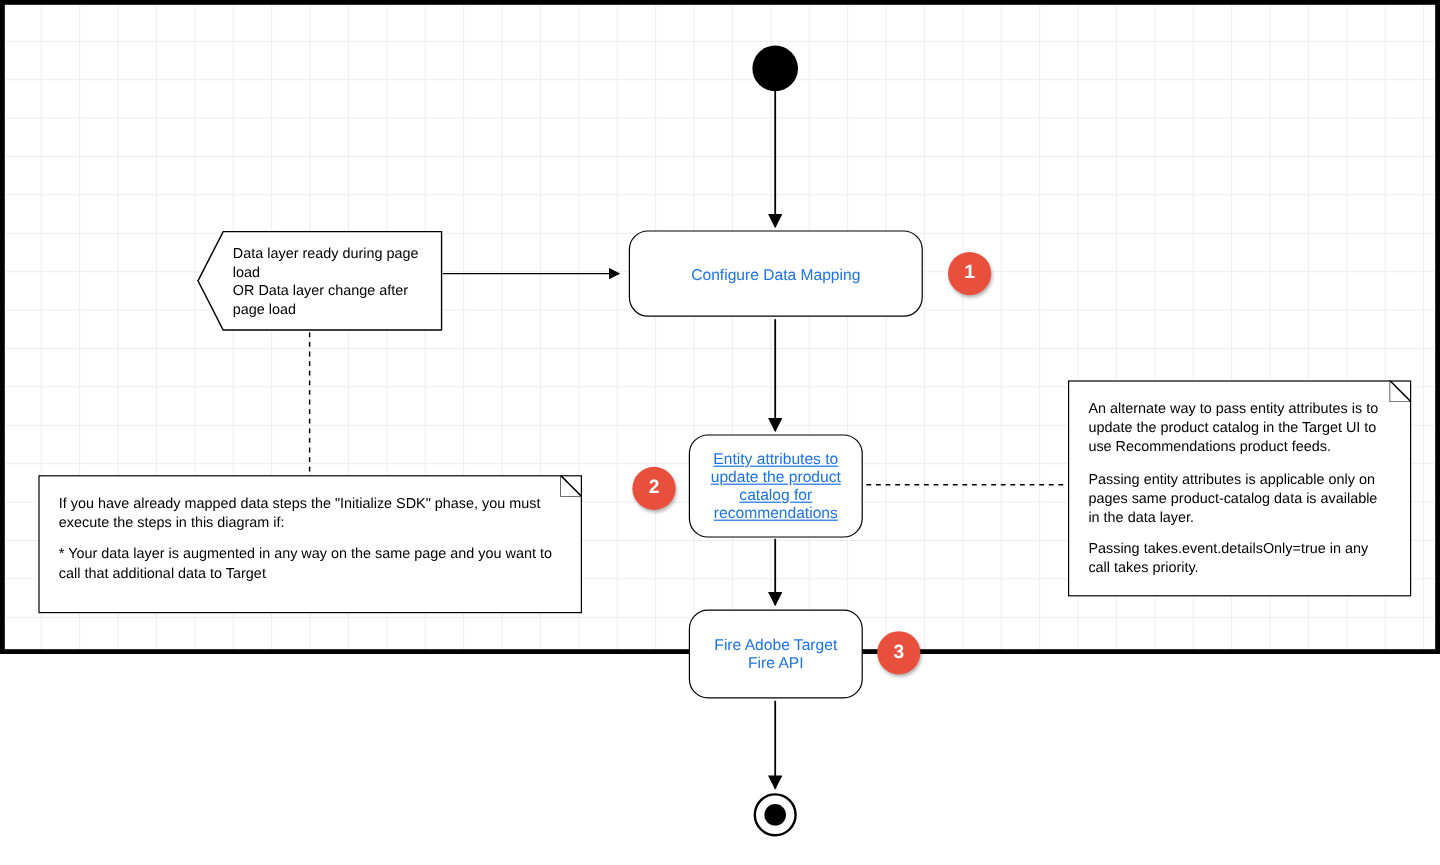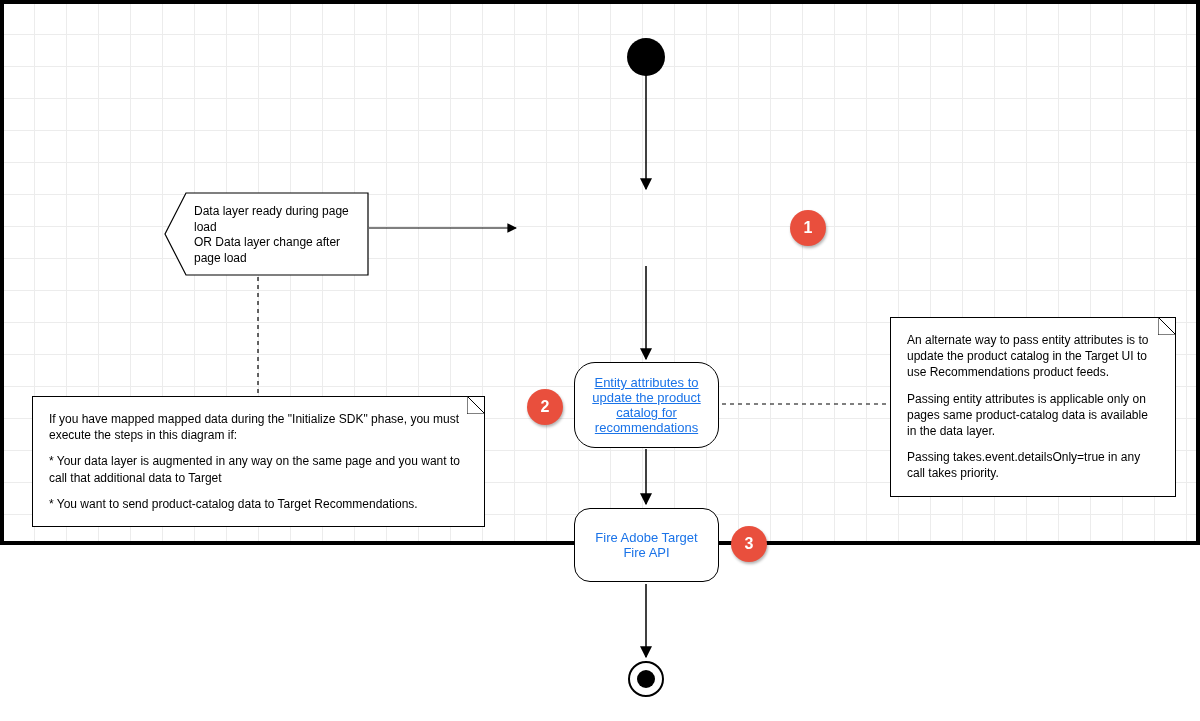--- a/index.html
+++ b/index.html
@@ -43,21 +43,21 @@
     background:#fff;
     border:1px solid #000;
     border-radius:16px;
     display:flex;align-items:center;justify-content:center;
     text-align:center;
     padding:6px 10px;
     box-sizing:border-box;
     font-size:13px;
     color:#1a73e8;
   }
-  .process.link{text-decoration:underline;border-radius:21px;}
+  .process.link{text-decoration:underline;}
   
   .badge{
     width:36px;height:36px;border-radius:50%;
     background:#e94f3d;
     color:#fff;
     display:flex;align-items:center;justify-content:center;
     font-size:16px;font-weight:600;
     box-shadow:1px 2px 3px rgba(0,0,0,0.3);
   }
   
@@ -111,20 +111,23 @@
 
   <div class="abs start-outer" style="left:623px;top:34px"></div>
 
   <div class="signal" style="left:160px;top:188px;width:205px;height:84px">
     <svg width="205" height="84">
       <polygon points="22,1 204,1 204,83 22,83 1,42" fill="#fff" stroke="#000" stroke-width="1.2"></polygon>
     </svg>
     <div class="signal-text">Data layer ready during page load<br>OR Data layer change after page load</div>
   </div>
 
+  <div class="abs process" style="left:520px;top:188px;width:245px;height:72px">
+    <span>Configure Data Mapping</span>
+  </div>
   <div class="abs badge" style="left:786px;top:206px">1</div>
 
   <div class="abs process link" style="left:570px;top:358px;width:145px;height:86px">
     <span>Entity attributes to update the product catalog for recommendations</span>
   </div>
   <div class="abs badge" style="left:523px;top:385px">2</div>
 
   <div class="abs process" style="left:570px;top:504px;width:145px;height:74px">
     <span>Fire Adobe Target Fire API</span>
   </div>
@@ -134,25 +137,24 @@
     <div class="end-inner"></div>
   </div>
 
   <div class="note-wrap" style="left:28px;top:392px;width:453px;">
     <div class="note" style="position:relative;width:453px;">
       <svg style="position:absolute;top:-1px;right:-1px" width="18" height="18">
           <polygon points="0,0 18,18 0,18" fill="#fff" stroke="#000" stroke-width="1"></polygon>
           <line x1="0" y1="0" x2="18" y2="18" stroke="#000"></line>
         </svg>
       <div id="note-left-text">
-          <div>If you have mapped mapped data during the "Initialize SDK" phase, you must execute the steps in this diagram if:</div>
+          <div>If you have already mapped data steps the "Initialize SDK" phase, you must execute the steps in this diagram if:</div>
           <div style="height:10px"></div>
           <div>* Your data layer is augmented in any way on the same page and you want to call that additional data to Target</div>
           <div style="height:10px"></div>
-          <div>* You want to send product-catalog data to Target Recommendations.</div>
         </div>
     </div>
   </div>
 
   <div class="note-wrap" style="left:886px;top:313px;width:286px;">
     <div class="note" style="position:relative;width:286px;">
       <svg style="position:absolute;top:-1px;right:-1px" width="18" height="18">
           <polygon points="0,0 18,18 0,18" fill="#fff" stroke="#000" stroke-width="1"></polygon>
           <line x1="0" y1="0" x2="18" y2="18" stroke="#000"></line>
         </svg>

